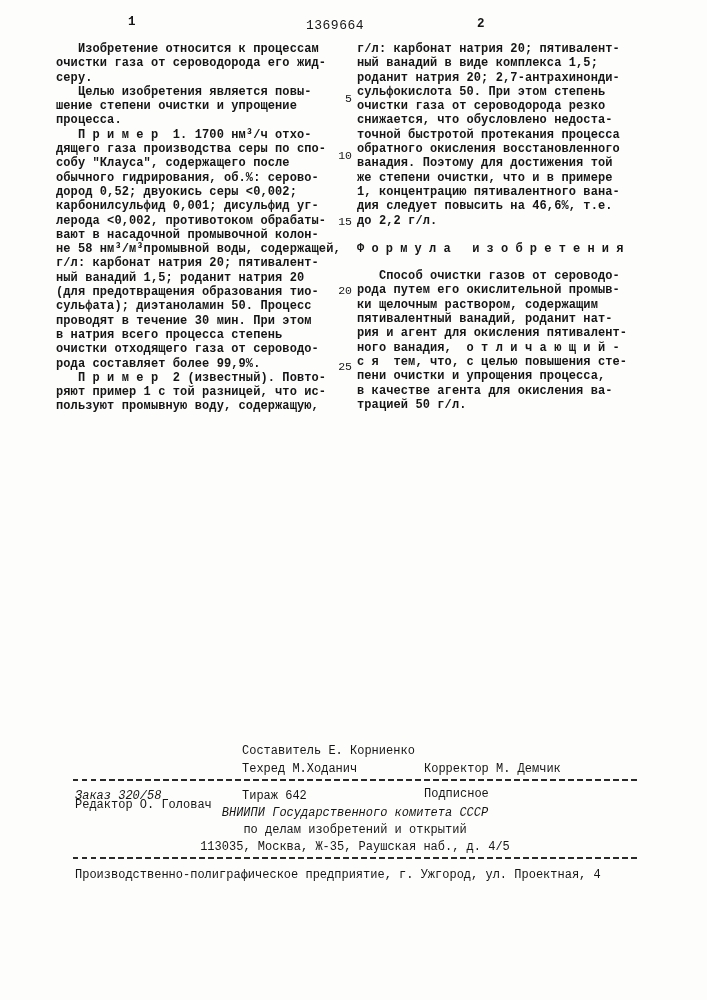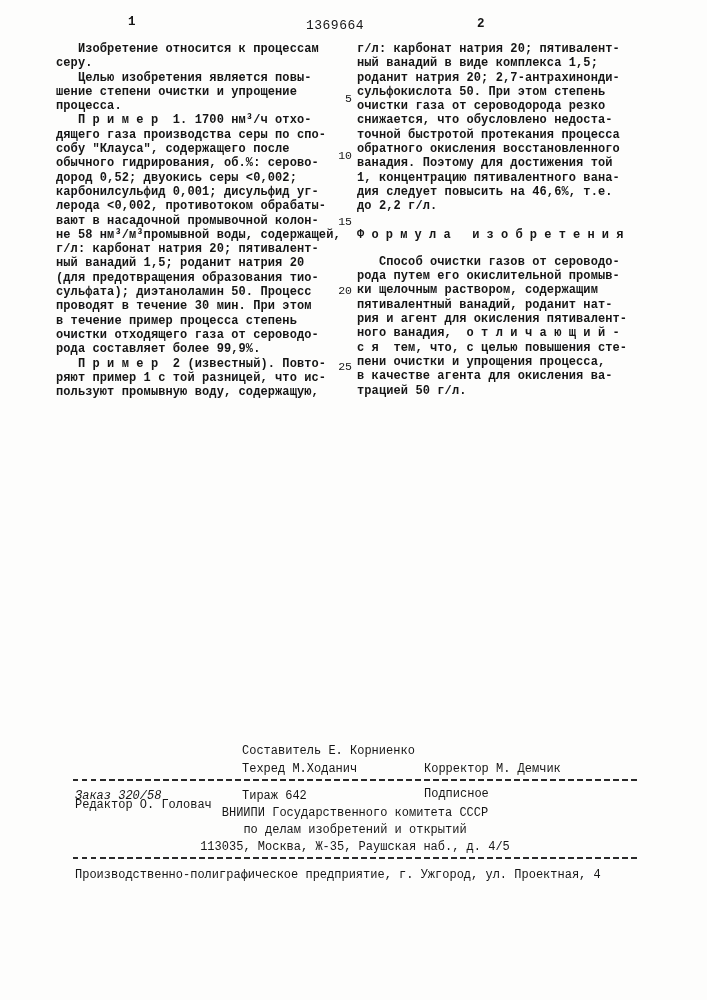--- a/index.html
+++ b/index.html
@@ -81,39 +81,40 @@
 <body>
 
 <div class="page">
 
   <span class="hdr-num" style="top:15px; left:128px;">1</span>
   <span class="patent-number">1369664</span>
   <span class="hdr-num" style="top:17px; left:477px;">2</span>
 
   <div class="col left-col">
       <div class="text-line">   Изобретение относится к процессам</div>
+      <div class="text-line">очистки газа от сероводорода его жид-</div>
       <div class="text-line">серу.</div>
       <div class="text-line">   Целью изобретения является повы-</div>
       <div class="text-line">шение степени очистки и упрощение</div>
       <div class="text-line">процесса.</div>
       <div class="text-line">   П р и м е р  1. 1700 нм³/ч отхо-</div>
       <div class="text-line">дящего газа производства серы по спо-</div>
       <div class="text-line">собу "Клауса", содержащего после</div>
       <div class="text-line">обычного гидрирования, об.%: серово-</div>
       <div class="text-line">дород 0,52; двуокись серы &lt;0,002;</div>
       <div class="text-line">карбонилсульфид 0,001; дисульфид уг-</div>
       <div class="text-line">лерода &lt;0,002, противотоком обрабаты-</div>
       <div class="text-line">вают в насадочной промывочной колон-</div>
       <div class="text-line">не 58 нм³/м³промывной воды, содержащей,</div>
       <div class="text-line">г/л: карбонат натрия 20; пятивалент-</div>
       <div class="text-line">ный ванадий 1,5; роданит натрия 20</div>
       <div class="text-line">(для предотвращения образования тио-</div>
       <div class="text-line">сульфата); диэтаноламин 50. Процесс</div>
       <div class="text-line">проводят в течение 30 мин. При этом</div>
-      <div class="text-line">в течение пример процесса степень</div>
+      <div class="text-line">в натрия всего процесса степень</div>
       <div class="text-line">очистки отходящего газа от сероводо-</div>
       <div class="text-line">рода составляет более 99,9%.</div>
       <div class="text-line">   П р и м е р  2 (известный). Повто-</div>
       <div class="text-line">ряют пример 1 с той разницей, что ис-</div>
       <div class="text-line">пользуют промывную воду, содержащую,</div>
     </div>
 
   <span class="gutter-num" style="top:92px;">5</span>
   <span class="gutter-num" style="top:149px;">10</span>
   <span class="gutter-num" style="top:215px;">15</span>
@@ -124,20 +125,21 @@
     <div>
         <div class="text-line">г/л: карбонат натрия 20; пятивалент-</div>
         <div class="text-line">ный ванадий в виде комплекса 1,5;</div>
         <div class="text-line">роданит натрия 20; 2,7-антрахинонди-</div>
         <div class="text-line">сульфокислота 50. При этом степень</div>
         <div class="text-line">очистки газа от сероводорода резко</div>
         <div class="text-line">снижается, что обусловлено недоста-</div>
         <div class="text-line">точной быстротой протекания процесса</div>
         <div class="text-line">обратного окисления восстановленного</div>
         <div class="text-line">ванадия. Поэтому для достижения той</div>
+        <div class="text-line">же степени очистки, что и в примере</div>
         <div class="text-line">1, концентрацию пятивалентного вана-</div>
         <div class="text-line">дия следует повысить на 46,6%, т.е.</div>
         <div class="text-line">до 2,2 г/л.</div>
       </div>
     <div class="formula-heading">Ф о р м у л а   и з о б р е т е н и я</div>
     <div>
         <div class="text-line">   Способ очистки газов от сероводо-</div>
         <div class="text-line">рода путем его окислительной промыв-</div>
         <div class="text-line">ки щелочным раствором, содержащим</div>
         <div class="text-line">пятивалентный ванадий, роданит нат-</div>
@@ -155,21 +157,21 @@
   <span class="footer-item" style="top:798px; left:75px;">Редактор О. Головач</span>
   <span class="footer-item" style="top:762px; left:242px;">Техред М.Ходанич</span>
   <span class="footer-item" style="top:762px; left:424px;">Корректор М. Демчик</span>
 
   <div class="dashline" style="top:779px;"></div>
 
   <span class="footer-item" style="top:789px; left:75px;font-style:italic;">Заказ 320/58</span>
   <span class="footer-item" style="top:789px; left:242px;text-align:center;">Тираж 642</span>
   <span class="footer-item" style="top:787px; left:424px;">Подписное</span>
 
-  <span class="footer-center" style="top:806px;">ВНИИПИ Государственного комитета СССР</span>
+  <span class="footer-center" style="top:806px;font-style:italic;">ВНИИПИ Государственного комитета СССР</span>
   <span class="footer-center" style="top:823px;">по делам изобретений и открытий</span>
   <span class="footer-center" style="top:840px;">113035, Москва, Ж-35, Раушская наб., д. 4/5</span>
 
   <div class="dashline" style="top:857px;"></div>
 
   <span class="footer-item" style="top:868px; left:75px;">Производственно-полиграфическое предприятие, г. Ужгород, ул. Проектная, 4</span>
 
 </div>
 
 </body></html>

